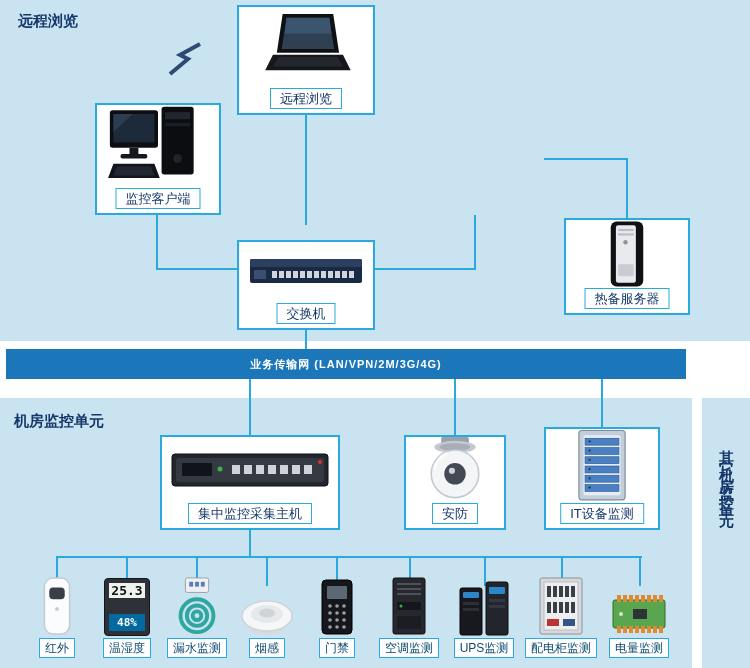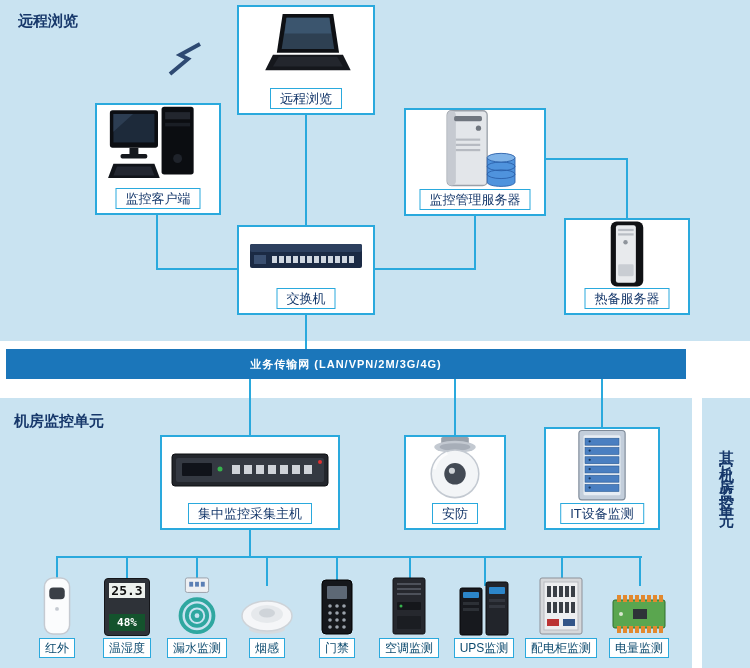--- a/index.html
+++ b/index.html
@@ -25,21 +25,21 @@
   .dev{position:absolute;top:574px;width:80px;display:flex;flex-direction:column;align-items:center;z-index:2}
   .dicon{height:62px;display:flex;align-items:flex-end;justify-content:center}
   .dlabel{margin-top:2px;background:#fff;border:1.5px solid #2aa9dd;padding:1px 5px;font-size:12px;
           color:#0c4a6e;white-space:nowrap;line-height:16px}
   .bolt{position:absolute;left:166px;top:42px;z-index:2}
   
   .thermo{width:46px;height:58px;background:#2e3238;border:1px solid #14161a;border-radius:4px;padding:4px;
           display:flex;flex-direction:column;gap:16px}
   .thermo-temp{flex:1;background:#eef2ee;color:#111;font-size:13px;font-weight:bold;display:flex;align-items:center;
           justify-content:center;font-family:"DejaVu Sans Mono",monospace}
-  .thermo-hum{height:17px;background:#14532d;color:#fff;font-size:11px;font-weight:bold;display:flex;align-items:center;
+  .thermo-hum{height:17px;background:#0369a1;color:#fff;font-size:11px;font-weight:bold;display:flex;align-items:center;
           justify-content:center;font-family:"DejaVu Sans Mono",monospace}
 </style>
 </head>
 <body>
 
 <div class="stage">
 
   <div class="bg top"></div>
   <div class="bg bottom"></div>
 
@@ -99,40 +99,22 @@
         <polygon points="6,10 28,10 6,30" fill="#2c3d52"></polygon>
         <rect x="24" y="48" width="10" height="7" fill="#15181d"></rect>
         <rect x="14" y="55" width="30" height="5" rx="2" fill="#15181d"></rect>
         <polygon points="6,66 52,66 58,82 0,82" fill="#11141a"></polygon>
         <polygon points="10,69 48,69 52,79 6,79" fill="#232731"></polygon>
       </svg>
     </div>
     <div class="nlabel">监控客户端</div>
   </div>
 
-  <div class="node" style="left:404px;top:108px;width:142px;height:108px">
-    <div class="icon-wrap">
-      <svg width="94" height="80" viewBox="0 0 104 92">
-        <rect x="20" y="2" width="46" height="86" rx="5" fill="#e3e6ea" stroke="#9aa0a8" stroke-width="1.5"></rect>
-        <rect x="20" y="2" width="10" height="86" rx="5" fill="#c6cad1"></rect>
-        <rect x="28" y="8" width="32" height="6" rx="2" fill="#70767f"></rect>
-        <circle cx="56" cy="22" r="3" fill="#70767f"></circle>
-        <rect x="30" y="34" width="28" height="2.5" fill="#b6bac1"></rect>
-        <rect x="30" y="40" width="28" height="2.5" fill="#b6bac1"></rect>
-        <rect x="30" y="46" width="28" height="2.5" fill="#b6bac1"></rect>
-        <path d="M66 56 v28 c0 3 7 5 16 5 s16 -2 16 -5 v-28" fill="#4f93dd" stroke="#2a5fa8"></path>
-        <ellipse cx="82" cy="66" rx="16" ry="5" fill="none" stroke="#2a5fa8"></ellipse>
-        <ellipse cx="82" cy="75" rx="16" ry="5" fill="none" stroke="#2a5fa8"></ellipse>
-        <ellipse cx="82" cy="56" rx="16" ry="5" fill="#7fb3e8" stroke="#2a5fa8"></ellipse>
-      </svg>
-    </div>
-    <div class="nlabel">监控管理服务器</div>
-  </div>
-
-  <div class="node" style="left:237px;top:225px;width:138px;height:90px">
+
+  <div class="node" style="left:237px;top:240px;width:138px;height:90px">
     <div class="icon-wrap">
       <svg width="116" height="34" viewBox="0 0 116 34">
         <rect x="2" y="4" width="112" height="24" rx="2" fill="#1b2a44"></rect>
         <rect x="2" y="4" width="112" height="8" rx="2" fill="#2c3f5e"></rect>
         <rect x="6" y="15" width="12" height="9" fill="#3a4f70"></rect>
         <g fill="#cfd6df">
           <rect x="24" y="16" width="5" height="7"></rect>
             <rect x="31" y="16" width="5" height="7"></rect>
           <rect x="38" y="16" width="5" height="7"></rect>
             <rect x="45" y="16" width="5" height="7"></rect>

